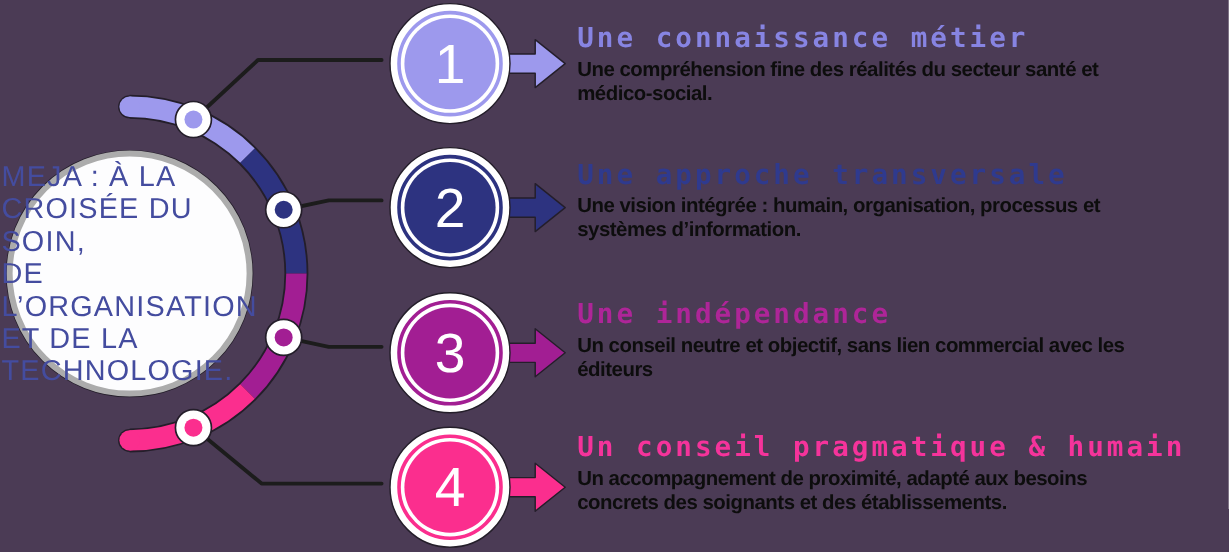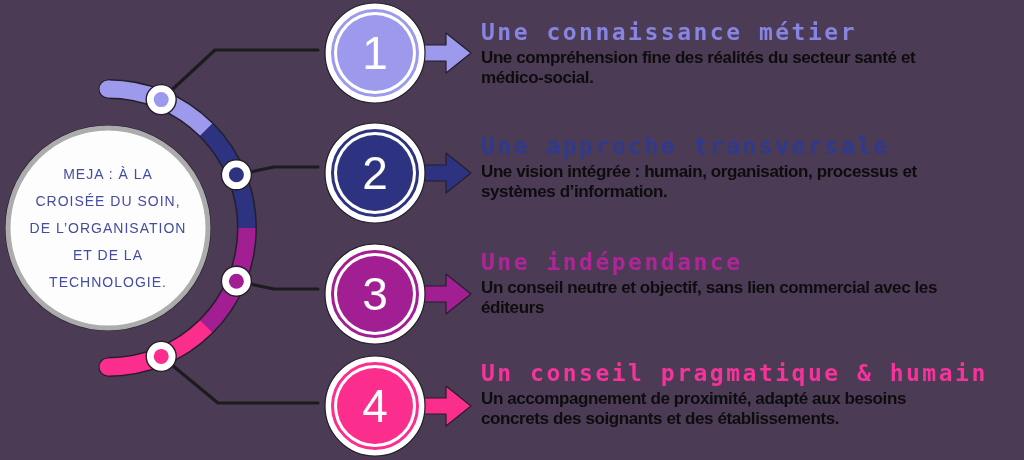--- a/index.html
+++ b/index.html
@@ -5,21 +5,21 @@
   html,body { margin:0; padding:0; }
   body {
     width:1024px; height:460px; position:relative; overflow:hidden;
     font-family:"Liberation Sans", sans-serif;
   }
   #canvas { position:absolute; inset:0; width:1024px; height:460px; }
   .diagram-svg { position:absolute; left:0; top:0; }
   .center-text {
     position:absolute; left:8px; top:128px; width:200px; height:200px;
     display:flex; align-items:center; justify-content:center;
-    text-align:center; font-size:14px; line-height:27px; letter-spacing:1px;
+    text-align:left; font-size:24px; line-height:27px; letter-spacing:1px;
     white-space:pre-line; font-family:"Liberation Sans", sans-serif;
   }
   .item-text { position:absolute; left:481px; width:548px; }
   .item-text.pos-1 { top:19px; }
   .item-text.pos-2 { top:133px; }
   .item-text.pos-3 { top:249px; }
   .item-text.pos-4 { top:360px; }
   .item-title {
     font-family:"DejaVu Sans Mono", monospace; font-weight:bold;
     font-size:23px; line-height:26px; letter-spacing:2.5px;

